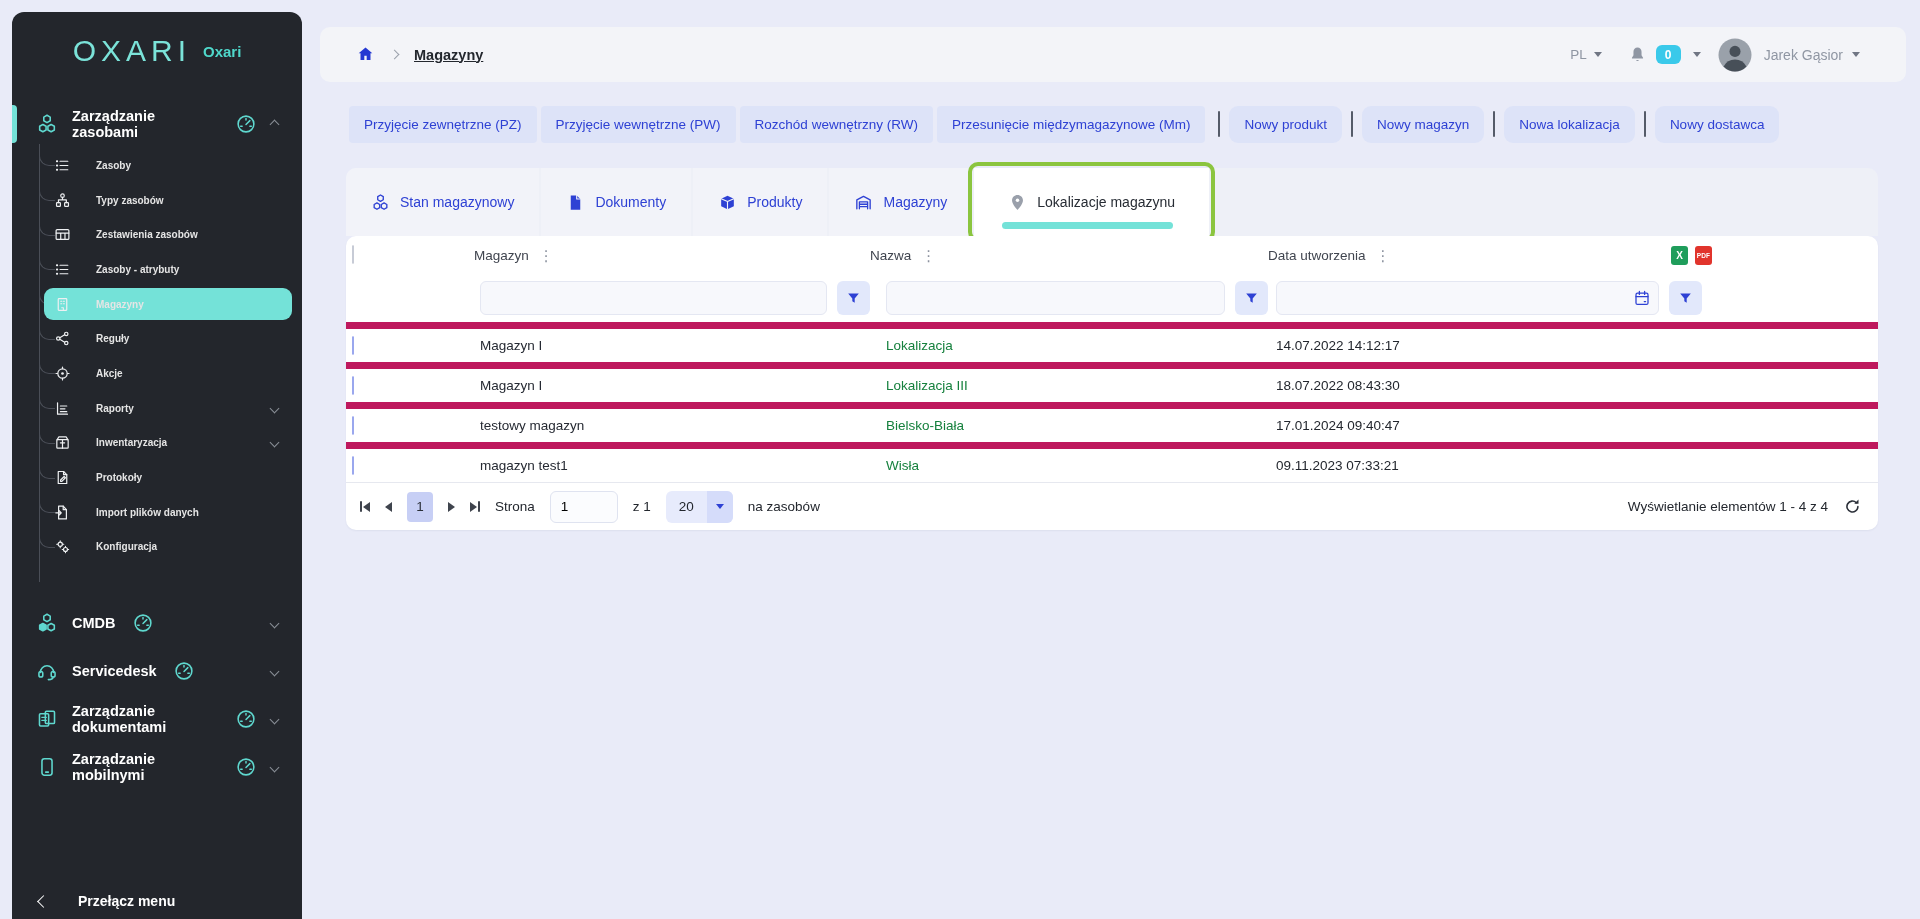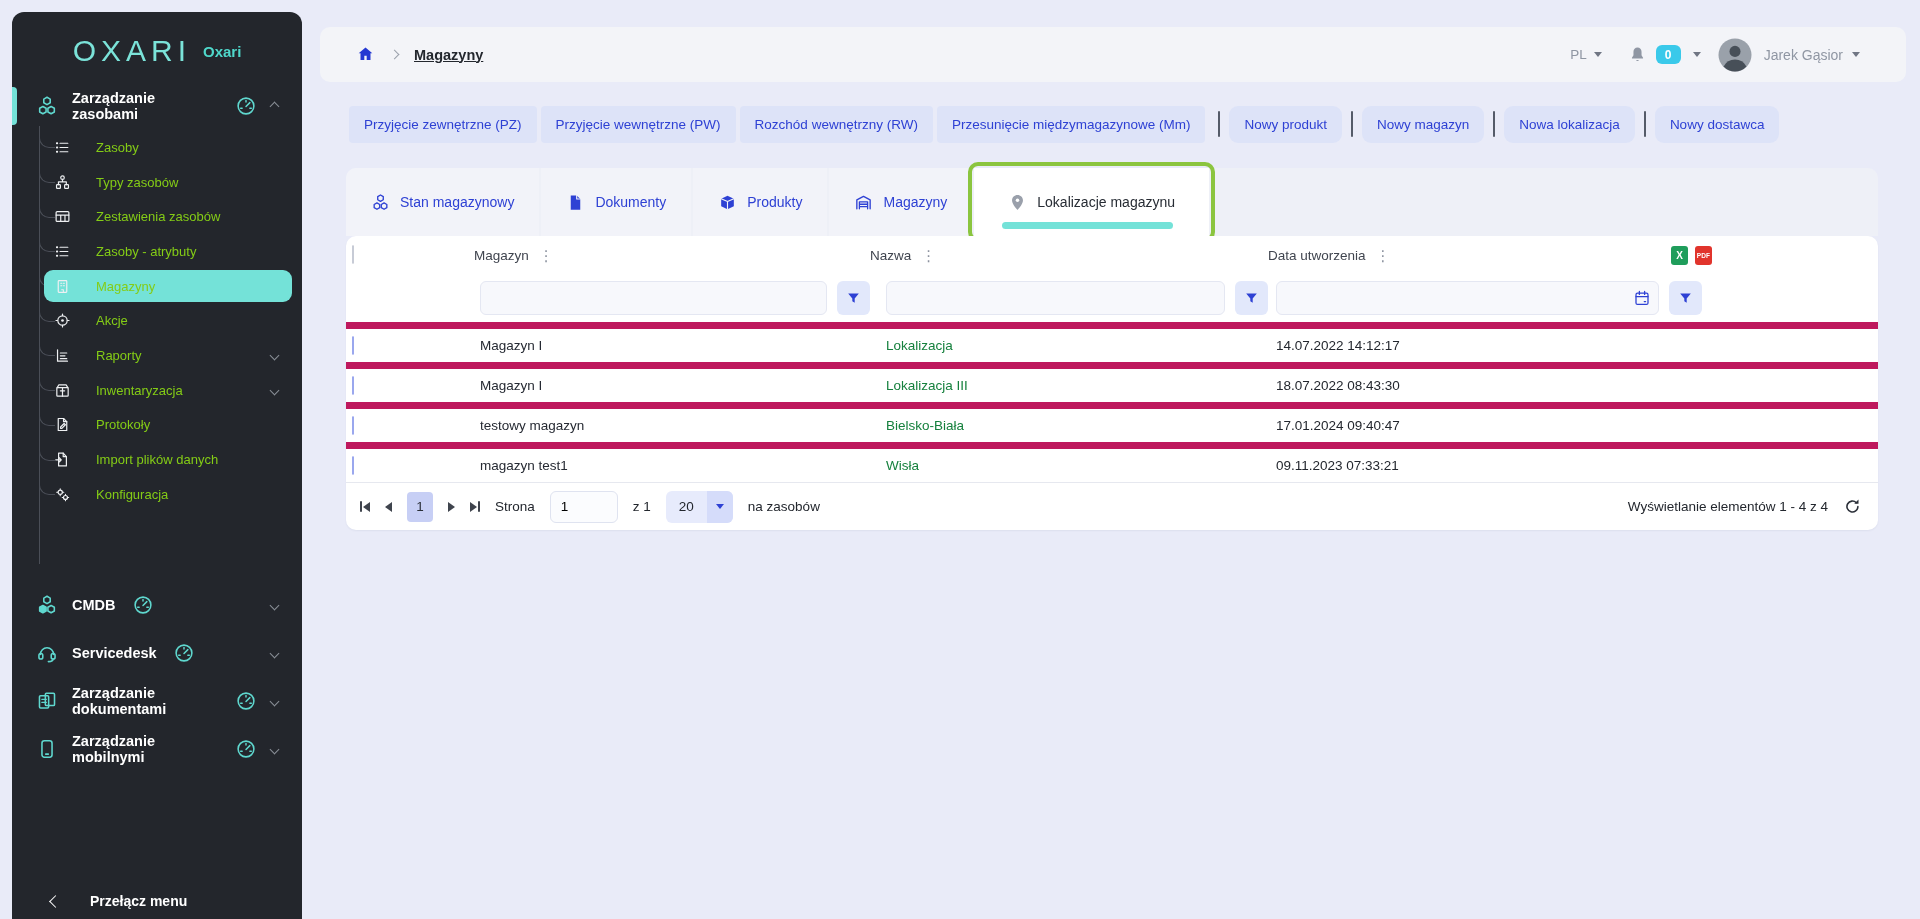--- a/index.html
+++ b/index.html
@@ -12,43 +12,43 @@
   body{font-family:"Liberation Sans","DejaVu Sans",sans-serif;background:var(--page-bg);position:relative}
   .ic{display:inline-flex;flex:none}
   .ic svg{display:block}
 
   
   #sidebar{position:absolute;left:12px;top:12px;width:290px;height:907px;
     background:var(--sidebar-bg);border-radius:12px 12px 0 0;color:#fff;overflow:hidden}
   .logo{height:46px;margin-top:16px;display:flex;align-items:center;justify-content:center;gap:12px}
   .logo-main{font-size:30px;letter-spacing:5px;color:#7be3d9;font-weight:400}
   .logo-sub{font-size:15px;font-weight:700;color:#4fd8cb}
-  #menu{margin-top:8px}
+  #menu{margin-top:26px}
   .top-item{display:flex;align-items:center;height:48px;padding-left:24px;gap:14px;position:relative;cursor:pointer}
   .top-item .ic{width:22px;height:22px;color:#5fd8cf}
   .top-label{font-size:14.5px;font-weight:700;color:#fff}
   .accent-bar{position:absolute;left:0;top:5px;bottom:5px;width:5px;background:var(--accent-teal);border-radius:0 4px 4px 0}
   .gauge{width:15px;height:15px;color:#e8eaee;margin-left:2px}
   .chev{width:7px;height:7px;border-right:1.6px solid #8a8f97;border-bottom:1.6px solid #8a8f97;display:inline-block;flex:none}
   .chev-down{transform:rotate(45deg)}
   .chev-up{transform:rotate(-135deg)}
   .chev-right{transform:rotate(-45deg)}
   .chev-left{transform:rotate(135deg)}
   .top-item .chev{margin-left:auto;margin-right:24px}
   .submenu{position:relative;height:451px}
   .tree-line{position:absolute;left:27px;top:-4px;bottom:17px;width:1px;background:#4a4e57}
   .sub-item{position:relative;display:flex;align-items:center;height:34.7px;padding-left:42px;gap:25px;cursor:pointer}
   .sub-item::before{content:"";position:absolute;left:27px;top:calc(50% - 13px);width:15px;height:13px;
     border-left:1px solid #4a4e57;border-bottom:1px solid #4a4e57;border-bottom-left-radius:10px}
   .sub-item .ic{width:17px;height:17px;color:#eef0f2;position:relative;z-index:1}
-  .sub-label{font-size:13px;font-weight:400;color:#84cc16;position:relative;z-index:1}
+  .sub-label{font-size:10px;font-weight:700;color:#e5e5e5;position:relative;z-index:1}
   .sub-item .chev{margin-left:auto;margin-right:24px;position:relative;z-index:1}
   .sub-item.active::after{content:"";position:absolute;left:32px;right:10px;top:1px;bottom:1px;
     background:var(--accent-teal);border-radius:9px}
-  #menu-toggle{position:absolute;bottom:2px;left:17px;right:0;height:32px;display:flex;align-items:center;gap:30px;padding-left:22px;cursor:pointer}
+  #menu-toggle{position:absolute;bottom:2px;left:5px;right:0;height:32px;display:flex;align-items:center;gap:30px;padding-left:22px;cursor:pointer}
   #menu-toggle .chev{border-color:#fff;width:9px;height:9px}
   #menu-toggle span.lbl{font-size:14px;font-weight:700;color:#fff}
 
   
   #header-card{position:absolute;left:320px;top:27px;width:1586px;height:55px;background:#f3f4f8;
     border-radius:10px;display:flex;align-items:center;justify-content:space-between;padding:0 46px 0 36px}
   #breadcrumb{display:flex;align-items:center;gap:16px}
   #breadcrumb .home{width:19px;height:19px;color:#2438d2;cursor:pointer}
   #breadcrumb .chev{border-color:#9aa0ab}
   .crumb-link{font-size:14.5px;font-weight:600;color:#23272e;text-decoration:underline;cursor:pointer}
@@ -205,20 +205,31 @@
             <svg viewBox="0 0 24 24" fill="none" stroke="currentColor" stroke-width="1.7" stroke-linecap="round" stroke-linejoin="round" width="100%" height="100%">
               <rect x="6" y="3.8" width="12" height="16.4" rx="1"></rect>
               <path d="M9.5 7.5h1.5M13.2 7.5h1.5M9.5 11h1.5M13.2 11h1.5M10.8 16.5h2.4v3.7" stroke-width="1.5"></path>
             </svg>
           </span>
           <span class="sub-label">Magazyny</span>
         </div>
         <div class="sub-item">
           <span class="ic">
             <svg viewBox="0 0 24 24" fill="none" stroke="currentColor" stroke-width="1.7" stroke-linecap="round" stroke-linejoin="round" width="100%" height="100%">
+              <circle cx="6" cy="12" r="2.4"></circle>
+              <circle cx="17.3" cy="5.6" r="2.4"></circle>
+              <circle cx="17.3" cy="18.4" r="2.4"></circle>
+              <path d="M8.2 10.8l6.8-4M8.2 13.2l6.8 4"></path>
+            </svg>
+          </span>
+          <span class="sub-label">Reguły</span>
+        </div>
+        <div class="sub-item">
+          <span class="ic">
+            <svg viewBox="0 0 24 24" fill="none" stroke="currentColor" stroke-width="1.7" stroke-linecap="round" stroke-linejoin="round" width="100%" height="100%">
               <circle cx="12" cy="12" r="6.6"></circle>
               <circle cx="12" cy="12" r="1.9" fill="currentColor" stroke="none"></circle>
               <path d="M12 2.8V5M12 19v2.2M2.8 12H5M19 12h2.2"></path>
             </svg>
           </span>
           <span class="sub-label">Akcje</span>
         </div>
         <div class="sub-item">
           <span class="ic">
             <svg viewBox="0 0 24 24" fill="none" stroke="currentColor" stroke-width="1.7" stroke-linecap="round" stroke-linejoin="round" width="100%" height="100%">

